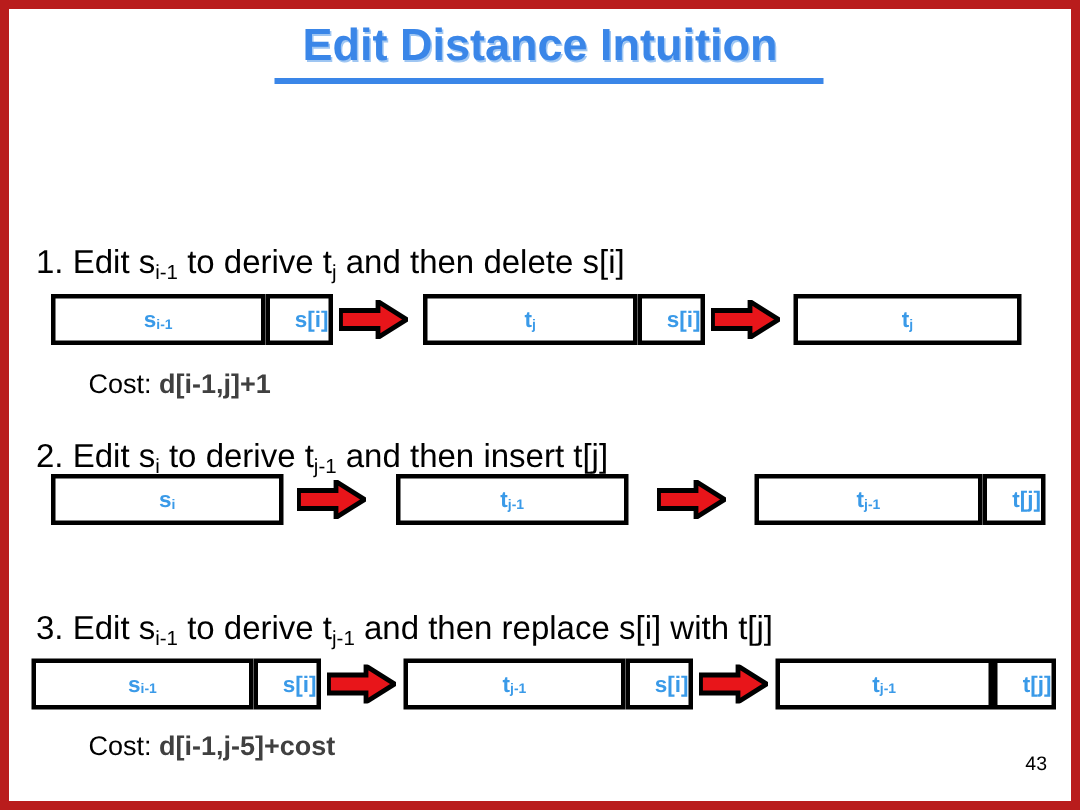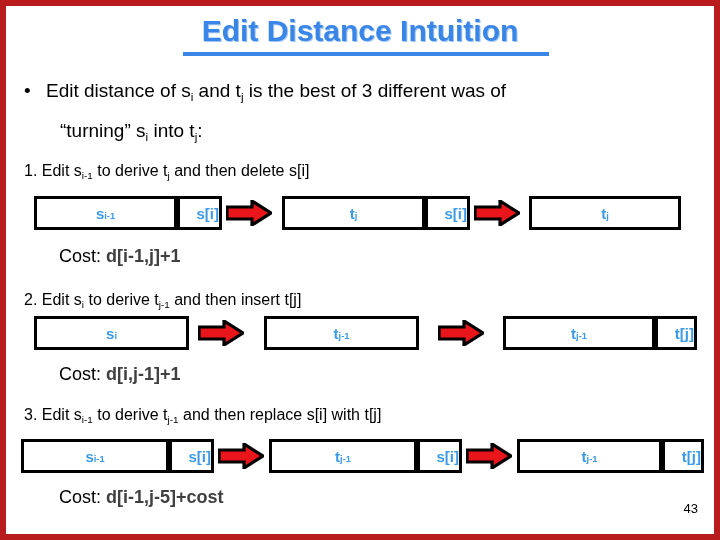--- a/index.html
+++ b/index.html
@@ -60,21 +60,21 @@
   }
   sub {
     font-size: 0.62em;
     vertical-align: baseline;
     position: relative;
     top: 0.32em;
   }
   
   .step-heading {
     position: absolute;
-    font-size: 16px;
+    font-size: 22px;
     color: #000000;
     white-space: nowrap;
     text-align: right;
   }
   #step1-heading { left: 18px; top: 156px; }
   #step2-heading { left: 18px; top: 285px; }
   #step3-heading { left: 18px; top: 400px; }
   
   .cost-line {
     position: absolute;
@@ -130,24 +130,20 @@
   }
 </style>
 </head>
 <body>
 
 <div id="slide">
 
   <div id="title">Edit Distance Intuition</div>
   <div id="title-underline"></div>
 
-  <div id="bullet-block">
-    <span class="bullet-dot">•</span><span>Edit distance of s</span><sub>i</sub><span> and t</span><sub>j</sub><span> is the best of 3 different was of</span>
-    <span class="bullet-line2"><span>“turning” s</span><sub>i</sub><span> into t</span><sub>j</sub><span>:</span></span>
-  </div>
 
   <div class="step-heading" id="step1-heading"><span>1. Edit s</span><sub>i-1</sub><span> to derive t</span><sub>j</sub><span> and then delete s[i]</span></div>
 
   <div class="row" id="row1" style="left:0; top:190px; width:720px;">
     <div class="box" style="left:28px; width:143px;">
         <span>s</span>
         <sub>i-1</sub>
       </div>
     <div class="box narrow" style="left:171px; width:45px;">
         <span>s[i]</span>
@@ -193,22 +189,20 @@
     </svg>
     <div class="box" style="left:497px; width:152px;">
         <span>t</span>
         <sub>j-1</sub>
       </div>
     <div class="box narrow" style="left:649px; width:42px;">
         <span>t[j]</span>
       </div>
   </div>
 
-  <div class="cost-line" id="cost2"><span>Cost:</span>
-    <span class="cost-formula">d[i,j-1]+1</span></div>
 
   <div class="step-heading" id="step3-heading"><span>3. Edit s</span><sub>i-1</sub><span> to derive t</span><sub>j-1</sub><span> and then replace s[i] with t[j]</span></div>
 
   <div class="row" id="row3" style="left:0; top:433px; width:720px;">
     <div class="box" style="left:15px; width:148px;">
         <span>s</span>
         <sub>i-1</sub>
       </div>
     <div class="box narrow" style="left:163px; width:45px;">
         <span>s[i]</span>

